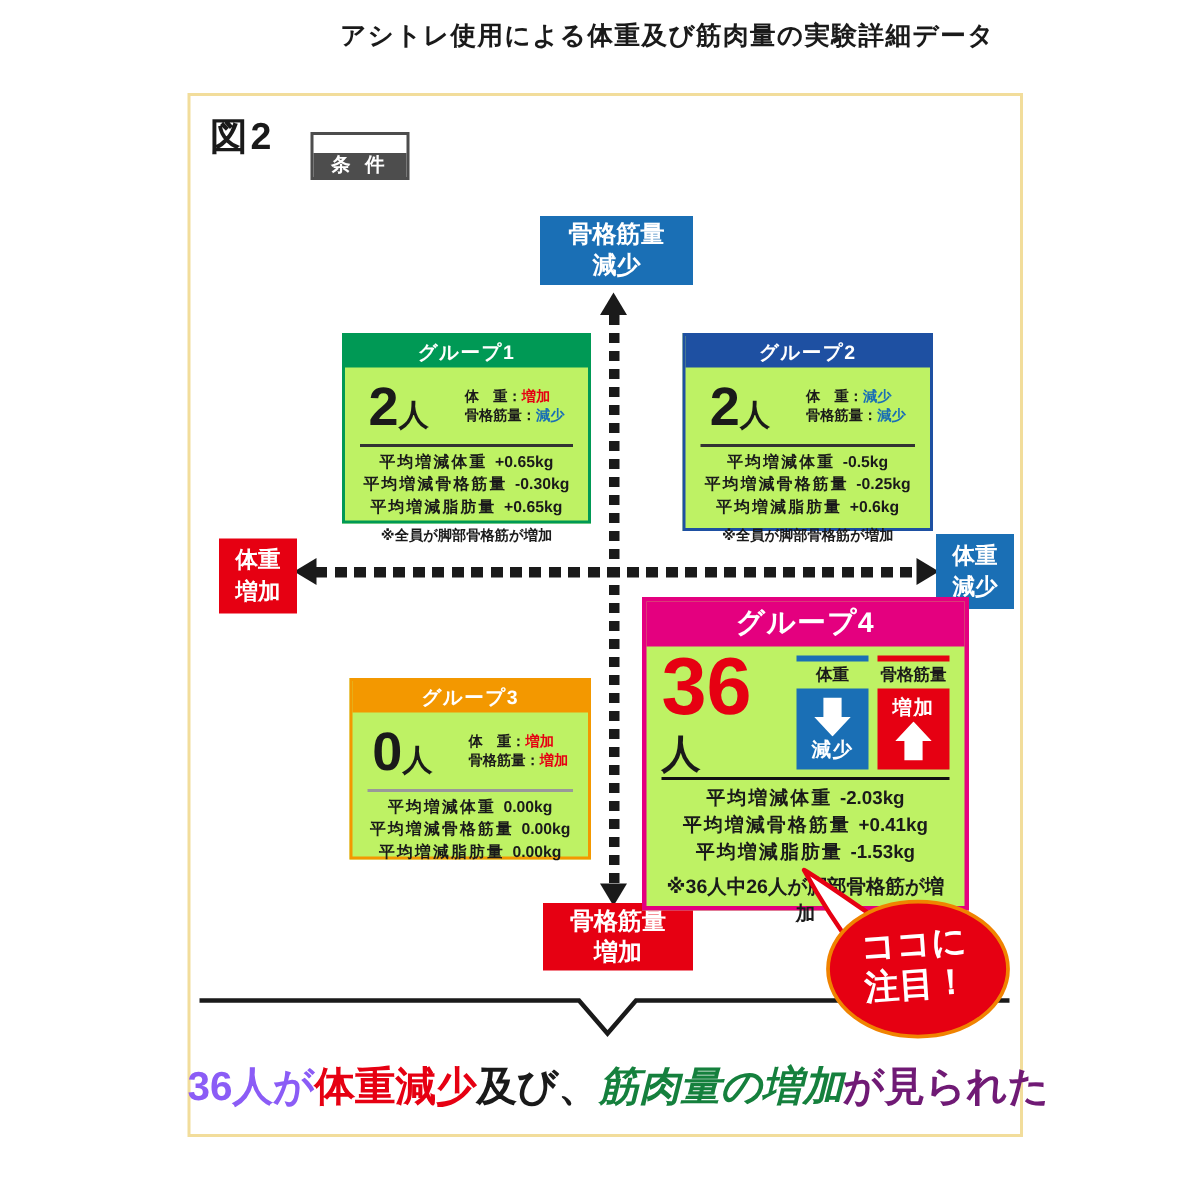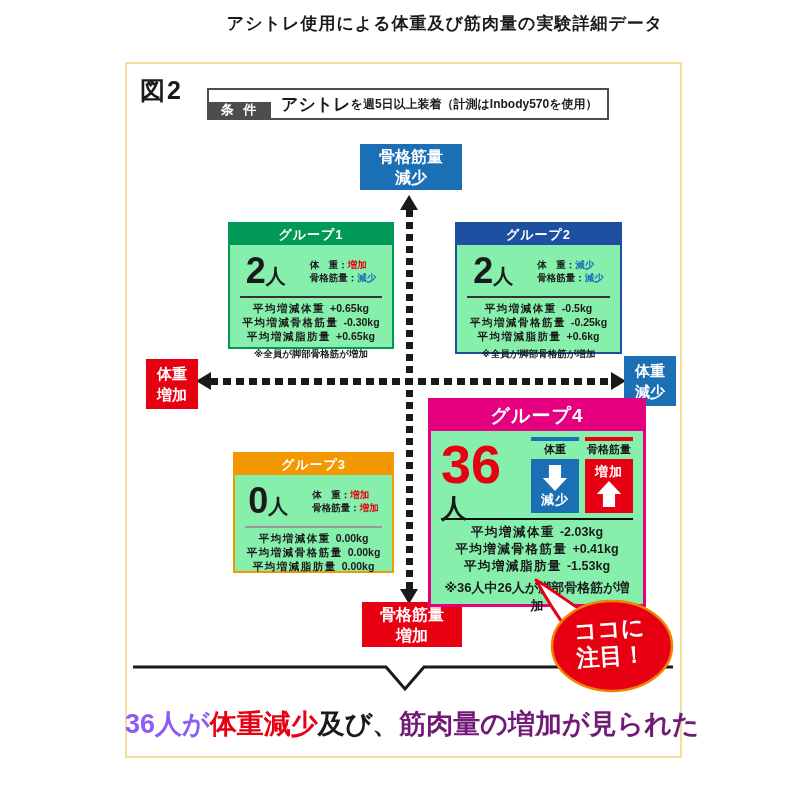--- a/index.html
+++ b/index.html
@@ -27,40 +27,40 @@
   .axis-right{left:624px;top:356px;width:52px;height:50px;font-size:15px;}
   
   .v-axis{left:406px;top:210px;width:7px;height:380px;background:repeating-linear-gradient(to bottom,#1a1a1a 0 7px,transparent 7px 12px);}
   .h-axis{left:210px;top:378px;width:402px;height:7px;background:repeating-linear-gradient(to right,#1a1a1a 0 8px,transparent 8px 13px);}
   .tri{width:0;height:0;}
   .tri-up{left:400px;top:195px;border-left:9px solid transparent;border-right:9px solid transparent;border-bottom:15px solid #1a1a1a;}
   .tri-down{left:400px;top:589px;border-left:9px solid transparent;border-right:9px solid transparent;border-top:15px solid #1a1a1a;}
   .tri-left{left:196px;top:372px;border-top:9px solid transparent;border-bottom:9px solid transparent;border-right:15px solid #1a1a1a;}
   .tri-right{left:611px;top:372px;border-top:9px solid transparent;border-bottom:9px solid transparent;border-left:15px solid #1a1a1a;}
   
-  .card{background:#86efac;border:2px solid #999;}
+  .card{background:#bef264;border:2px solid #999;}
   .card-header{color:#fff;font-weight:bold;text-align:center;font-size:13px;line-height:21px;height:21px;letter-spacing:1px;}
   .card-body{padding:4px 8px 0;}
   .crow{display:flex;justify-content:center;align-items:center;gap:24px;height:44px;}
   .count{font-size:36px;font-weight:bold;line-height:1;}
   .unit{font-size:20px;font-weight:bold;align-self:flex-end;padding-bottom:2px;}
   .mini-stats{font-size:9.5px;font-weight:bold;line-height:13px;white-space:nowrap;}
   .sep{border-top:2px solid #333;margin:3px 2px;}
   .vrow{display:flex;justify-content:center;align-items:baseline;gap:5px;font-size:10.5px;font-weight:bold;line-height:14px;white-space:nowrap;}
-  .vrow .vl{letter-spacing:1.5px;}
+  .vrow .vl{letter-spacing:1.5px;font-family:Liberation Mono, monospace;}
   .note{font-size:9.5px;font-weight:bold;text-align:center;margin-top:5px;}
   .g1{left:228px;top:222px;width:162px;height:123px;}
   .g2{left:455px;top:222px;width:163px;height:128px;}
   .g3{left:233px;top:452px;width:157px;height:117px;}
   .g3 .sep{border-top-color:#999;}
   
   .g4{left:428px;top:398px;width:212px;height:203px;border-width:3px;}
   .g4 .card-header{height:30px;line-height:30px;font-size:19px;}
   .g4 .card-body{padding:6px 10px 0;}
-  .g4 .crow{gap:2px;height:76px;align-items:flex-start;}
+  .g4 .crow{gap:2px;height:76px;align-items:center;}
   .g4 .count{font-size:54px;}
   .g4 .unit{font-size:26px;padding-bottom:4px;}
   .badges{display:flex;gap:6px;margin-left:8px;}
   .badge{width:48px;display:flex;flex-direction:column;}
   .badge-label{font-size:11px;font-weight:bold;text-align:center;border-top:4px solid #000;padding-top:1px;white-space:nowrap;}
   .badge-box{height:54px;margin-top:2px;display:flex;flex-direction:column;align-items:center;justify-content:center;gap:2px;}
   .badge-word{color:#fff;font-size:13px;font-weight:bold;line-height:14px;letter-spacing:1px;}
   .g4 .sep{border-top:2px solid #111;margin:5px 0 4px;}
   .g4 .vrow{font-size:12.5px;line-height:17px;}
   .g4 .note{font-size:13px;margin-top:4px;}
@@ -76,24 +76,20 @@
 <div id="root">
 
   <div class="abs page-title">アシトレ使用による体重及び筋肉量の実験詳細データ</div>
 
   <div class="abs outer-box"></div>
 
   <div class="abs fig-label">図2</div>
 
   <div class="abs cond-bar">
     <div class="cond-label">条 件</div>
-    <div class="cond-text">
-      <span class="cond-product">アシトレ</span>
-      <span class="cond-detail">を週5日以上装着（計測はInbody570を使用）</span>
-    </div>
   </div>
 
   <div class="abs v-axis"></div>
   <div class="abs h-axis"></div>
   <div class="abs tri tri-up"></div>
   <div class="abs tri tri-down"></div>
   <div class="abs tri tri-left"></div>
   <div class="abs tri tri-right"></div>
 
   <div class="abs axis-box axis-top" style="background: rgb(26, 111, 181);">
@@ -245,16 +241,16 @@
       <path d="M62 40 C 40 26, 22 12, 8 4 C 20 26, 32 44, 44 60 Z" fill="#fff" stroke="#e60012" stroke-width="3" stroke-linejoin="round"></path>
       <ellipse cx="84" cy="70" rx="60" ry="45" fill="#e60012" stroke="#f08300" stroke-width="2.5"></ellipse>
     </svg>
     <div class="callout-text">
       <div>ココに</div>
       <div>注目！</div>
     </div>
   </div>
 
   <div class="abs summary">
-    <span style="color: #8b5cf6;">36人が</span><span style="color: rgb(230, 0, 18);">体重減少</span><span style="color: rgb(26, 26, 26);">及び、</span><span style="color: #701a75;">筋肉量の増加</span><span style="color: #701a75;">が見られた</span>
+    <span style="color: #8b5cf6;">36人が</span><span style="color: rgb(230, 0, 18);">体重減少</span><span style="color: rgb(26, 26, 26);">及び、</span><span style="color: #15803d; font-style: italic;">筋肉量の増加</span><span style="color: #701a75;">が見られた</span>
   </div>
 
 </div>
 
 </body></html>

